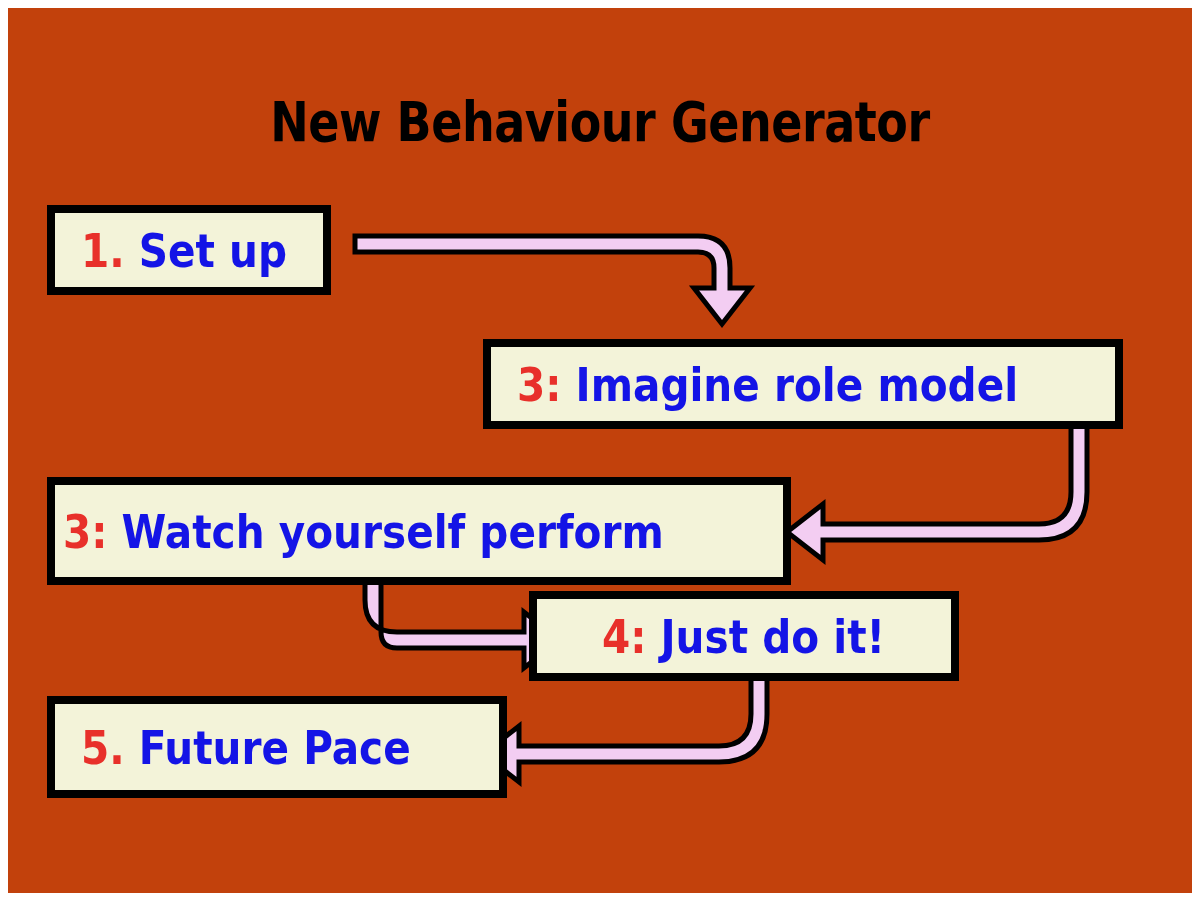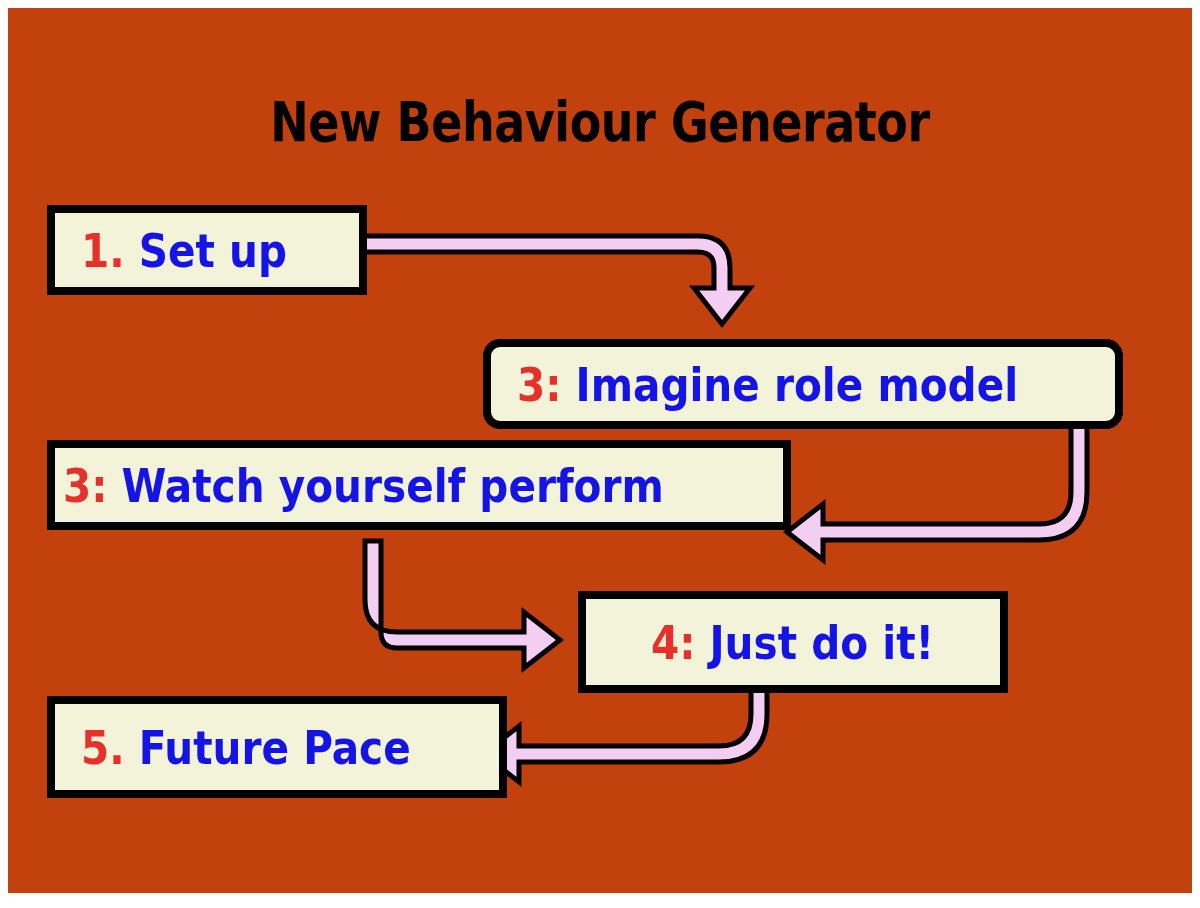--- a/index.html
+++ b/index.html
@@ -60,39 +60,39 @@
 
     <path d="M 347,228 L 690,228 Q 722,228 722,260 L 722,280 L 742,280 L 714,316 L 686,280 L 706,280 L 706,260 Q 706,244 690,244 L 347,244 Z"></path>
 
     <path d="M 1063,413 L 1063,484 Q 1063,516 1031,516 L 815,516 L 815,496 L 779,524 L 815,552 L 815,532 L 1031,532 Q 1079,532 1079,484 L 1079,413 Z"></path>
 
     <path d="M 357,533 L 357,592 Q 357,624 389,624 L 516,624 L 516,604 L 552,632 L 516,660 L 516,640 L 389,640 Q 373,640 373,624 L 373,533 Z"></path>
 
     <path d="M 743,655 L 743,706 Q 743,738 711,738 L 511,738 L 511,718 L 475,746 L 511,774 L 511,754 L 711,754 Q 759,754 759,706 L 759,655 Z"></path>
   </svg>
 
-  <div class="node pad-l" style="left:39px; top:197px; width:320px; height:90px;">
+  <div class="node pad-l" style="left:39px; top:197px; width:284px; height:90px;">
     <span class="txt">
       <span class="num">1.</span><span>&nbsp;</span><span class="lbl">Set up</span>
     </span>
   </div>
 
-  <div class="node pad-l" style="left:475px; top:331px; width:640px; height:90px;border-radius:17px;">
+  <div class="node pad-l" style="left:475px; top:331px; width:640px; height:90px;">
     <span class="txt">
       <span class="num">3:</span><span>&nbsp;</span><span class="lbl">Imagine role model</span>
     </span>
   </div>
 
-  <div class="node pad-l" style="left:39px; top:432px; width:744px; height:90px;padding-left:8px;">
+  <div class="node pad-l" style="left:39px; top:469px; width:744px; height:108px;padding-left:8px;">
     <span class="txt">
       <span class="num">3:</span><span>&nbsp;</span><span class="lbl">Watch yourself perform</span>
     </span>
   </div>
 
-  <div class="node ctr" style="left:570px; top:583px; width:430px; height:102px;">
+  <div class="node ctr" style="left:521px; top:583px; width:430px; height:90px;">
     <span class="txt">
       <span class="num">4:</span><span>&nbsp;</span><span class="lbl">Just do it!</span>
     </span>
   </div>
 
   <div class="node pad-l" style="left:39px; top:688px; width:460px; height:102px;">
     <span class="txt">
       <span class="num">5.</span><span>&nbsp;</span><span class="lbl">Future Pace</span>
     </span>
   </div>

